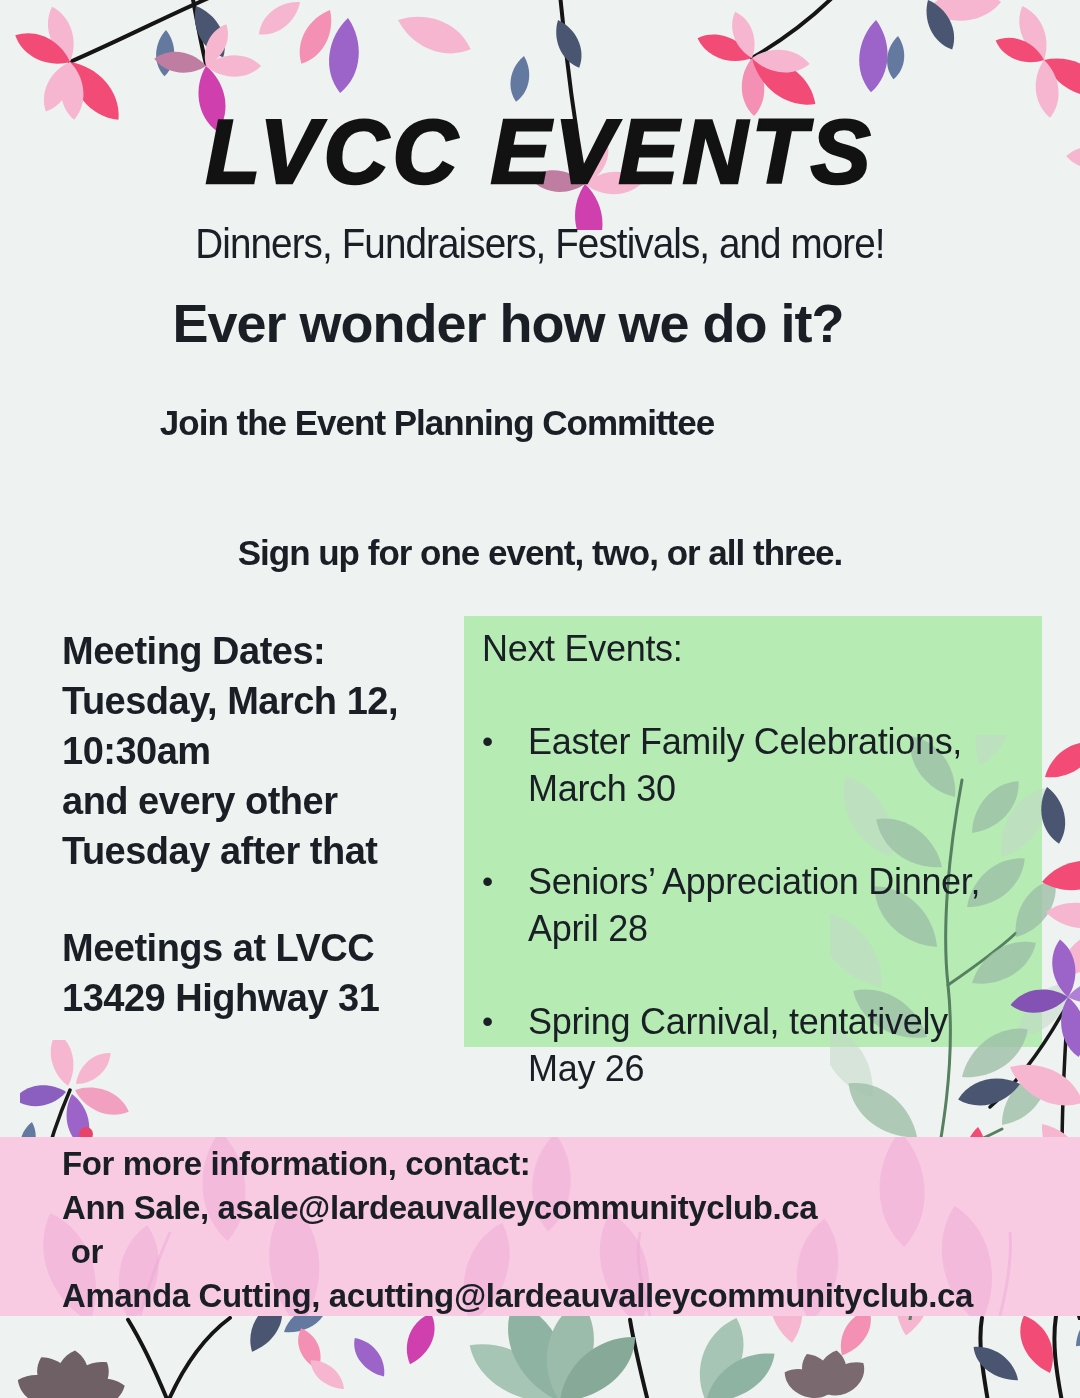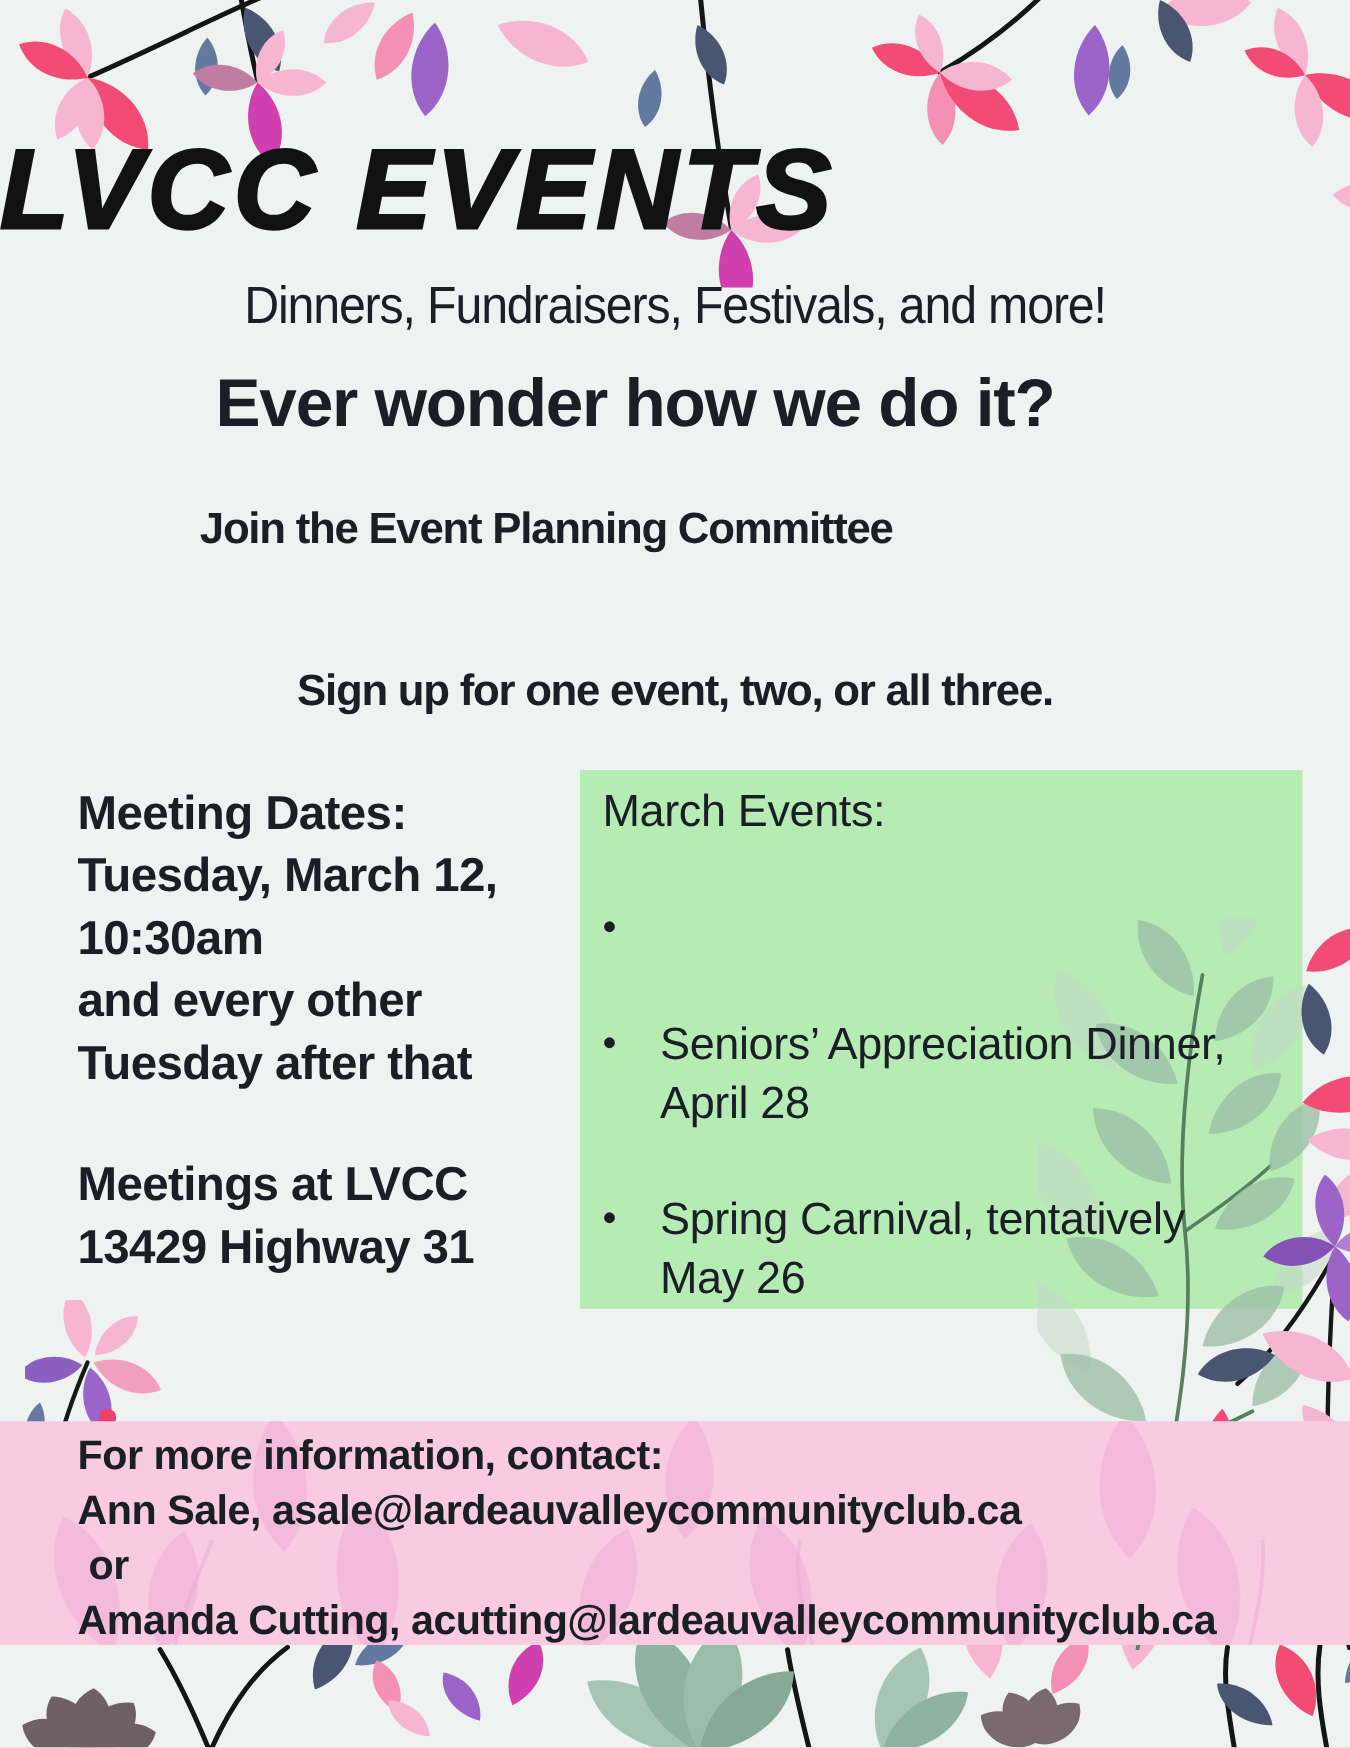--- a/index.html
+++ b/index.html
@@ -11,20 +11,21 @@
     font-family:"Liberation Sans","DejaVu Sans",sans-serif;
     color:#1a1f26;
     margin:0 auto;
   }
   .abs{position:absolute;}
   svg{display:block;}
 
   
   .title{
     top:94px;left:0;width:1080px;height:116px;line-height:116px;
+    text-align:center;
     font-size:90px;font-weight:bold;font-style:italic;
     letter-spacing:4px;
     -webkit-text-stroke:2.5px #121212;
     color:#121212;
     z-index:3;
   }
   .subtitle{
     top:219px;left:0;width:1080px;line-height:50px;
     text-align:center;font-size:42px;font-weight:400;
     letter-spacing:-1px;
@@ -241,23 +242,27 @@
     </g>
     <g transform="translate(238 262)">
       <use href="#petal" fill="#9c64c8" transform="rotate(-8)"></use>
       <use href="#petal" fill="#8452b4" transform="rotate(-98)"></use>
       <use href="#petal" fill="#9c64c8" transform="rotate(170) scale(1.05)"></use>
       <use href="#petal" fill="#b07fd6" transform="rotate(78) scale(.9)"></use>
     </g>
   </svg>
 
   <div class="abs events-text">
-    <div class="events-heading">March Events:</div>
+    <div class="events-heading">Next Events:</div>
     <div class="event-item">
       <span class="bullet">•</span>
+      <span class="event-text">
+        <span class="l1">Easter Family Celebrations,</span>
+        <span class="l2">March 30</span>
+      </span>
     </div>
     <div class="event-item">
       <span class="bullet">•</span>
       <span class="event-text">
         <span class="l1">Seniors’ Appreciation Dinner,</span>
         <span class="l2">April 28</span>
       </span>
     </div>
     <div class="event-item">
       <span class="bullet">•</span>

